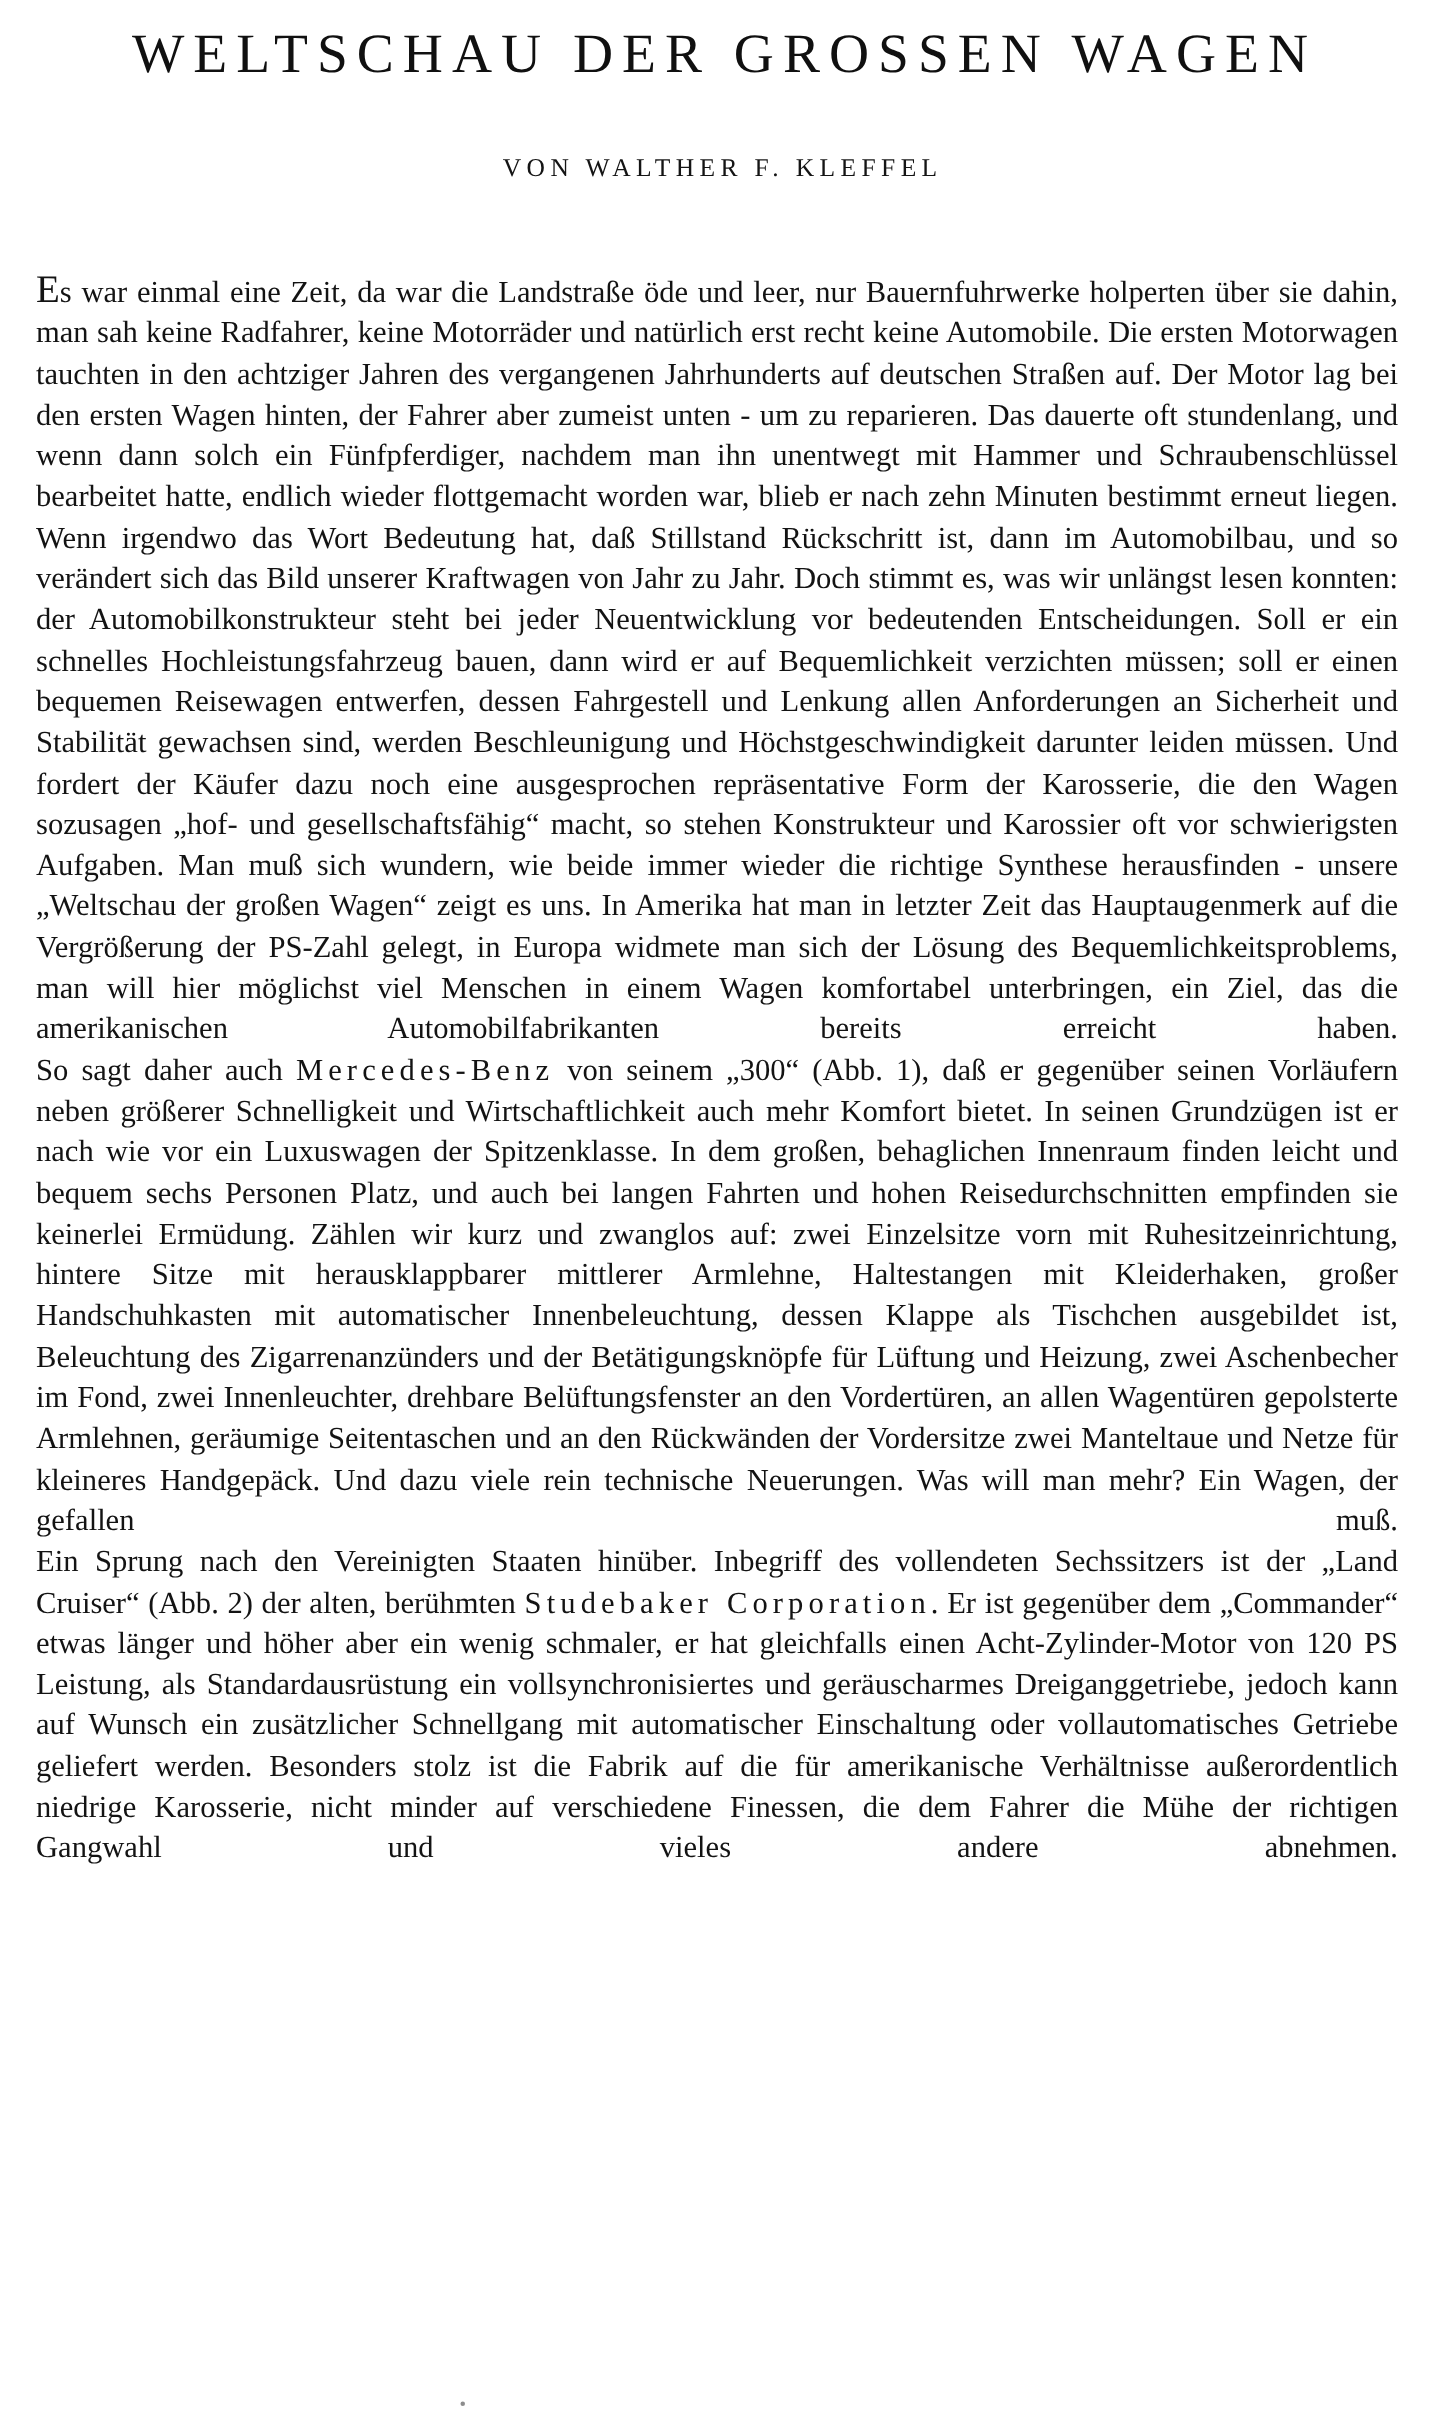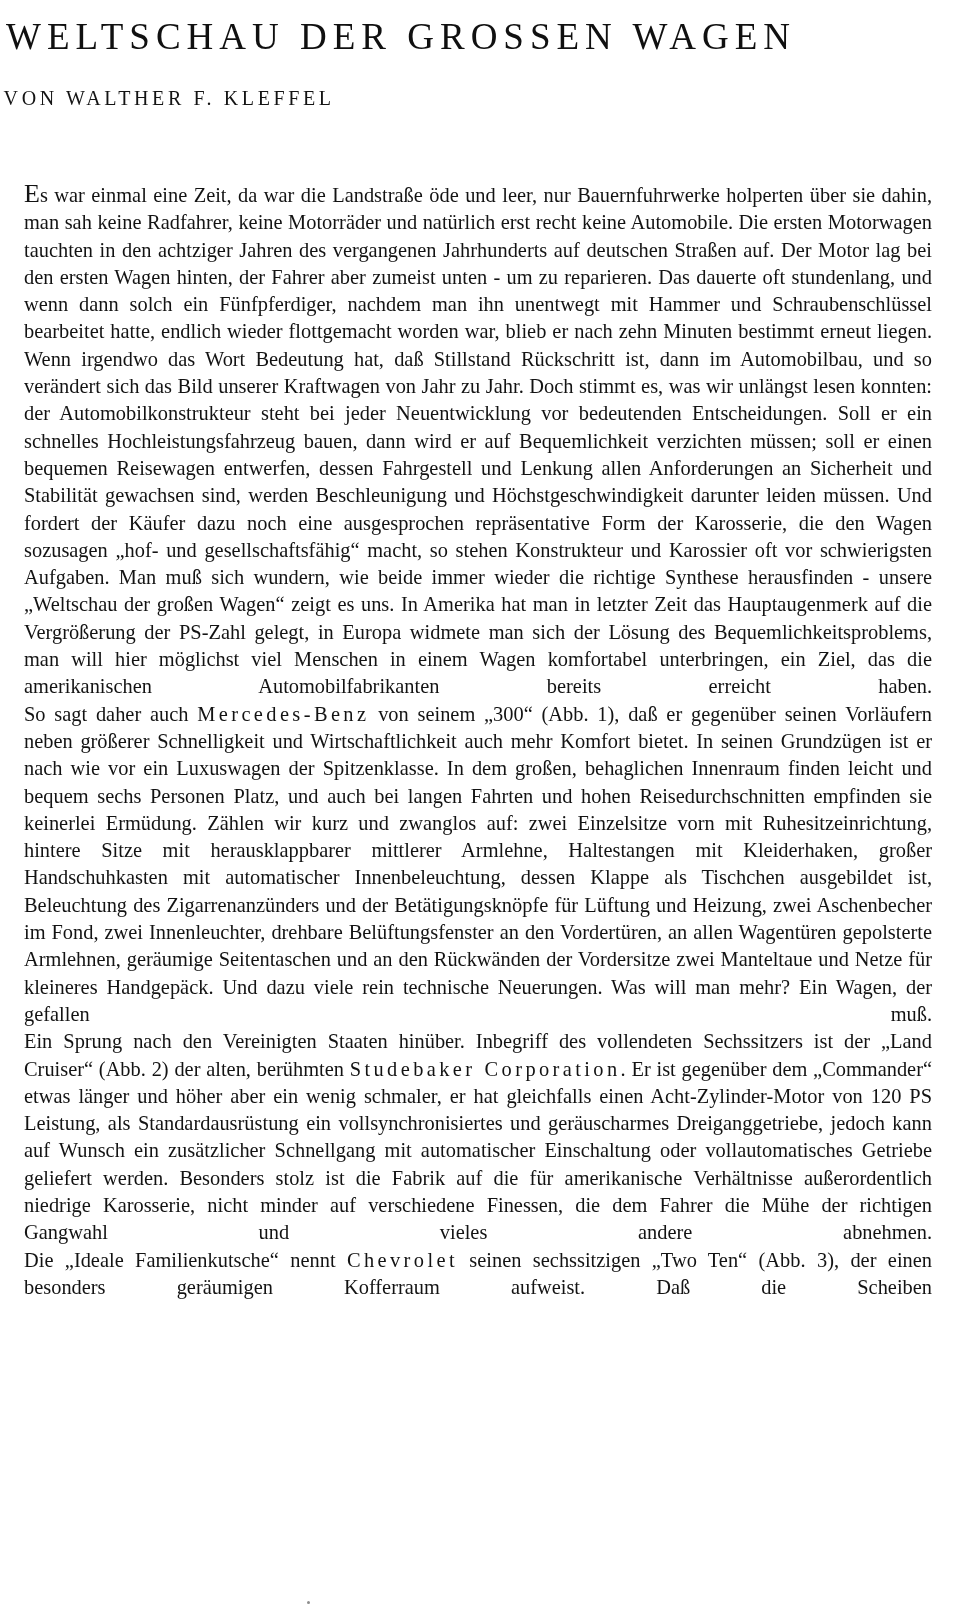--- a/index.html
+++ b/index.html
@@ -20,37 +20,37 @@
     position: relative;
     width: 960px;
     height: 1620px;
     box-sizing: border-box;
     padding: 0;
   }
 
   
   .masthead {
     padding-top: 18px;
-    text-align: left;
+    text-align: center;
   }
   .article-title {
     font-family: "Liberation Serif", "DejaVu Serif", serif;
     font-size: 37px;
     line-height: 1.05;
     font-weight: 400;
     letter-spacing: 6.0px;
     text-indent: 6px;
     color: #101010;
     margin: 0;
     white-space: nowrap;
   }
   .byline {
-    margin: 0;
+    margin: 15px;
     padding-top: 30px;
-    font-size: 20px;
+    font-size: 17px;
     letter-spacing: 3.6px;
     text-indent: 3.6px;
     font-weight: 400;
     color: #141414;
     white-space: nowrap;
   }
 
   
   .body-col {
     position: absolute;
@@ -103,17 +103,16 @@
   <div class="body-col">
     <p class="para last-justified"><span class="initial-cap">E</span><span>s war einmal eine Zeit, da war die Landstraße öde und leer, nur Bauernfuhrwerke holperten über sie dahin, man sah keine Radfahrer, keine Motorräder und natürlich erst recht keine Automobile. Die ersten Motorwagen tauchten in den achtziger Jahren des vergangenen Jahrhunderts auf deutschen Straßen auf. Der Motor lag bei den ersten Wagen hinten, der Fahrer aber zumeist unten - um zu reparieren. Das dauerte oft stundenlang, und wenn dann solch ein Fünfpferdiger, nachdem man ihn unentwegt mit Hammer und Schraubenschlüssel bearbeitet hatte, endlich wieder flottgemacht worden war, blieb er nach zehn Minuten bestimmt erneut liegen.</span></p>
 
 
     <p class="para last-justified">Wenn irgendwo das Wort Bedeutung hat, daß Stillstand Rückschritt ist, dann im Automobilbau, und so verändert sich das Bild unserer Kraftwagen von Jahr zu Jahr. Doch stimmt es, was wir unlängst lesen konnten: der Automobilkonstrukteur steht bei jeder Neuentwicklung vor bedeutenden Entscheidungen. Soll er ein schnelles Hochleistungsfahrzeug bauen, dann wird er auf Bequemlichkeit verzichten müssen; soll er einen bequemen Reisewagen entwerfen, dessen Fahrgestell und Lenkung allen Anforderungen an Sicherheit und Stabilität gewachsen sind, werden Beschleunigung und Höchstgeschwindigkeit darunter leiden müssen. Und fordert der Käufer dazu noch eine ausgesprochen repräsentative Form der Karosserie, die den Wagen sozusagen „hof- und gesellschaftsfähig“ macht, so stehen Konstrukteur und Karossier oft vor schwierigsten Aufgaben. Man muß sich wundern, wie beide immer wieder die richtige Synthese herausfinden - unsere „Weltschau der großen Wagen“ zeigt es uns. In Amerika hat man in letzter Zeit das Hauptaugenmerk auf die Vergrößerung der PS-Zahl gelegt, in Europa widmete man sich der Lösung des Bequemlichkeitsproblems, man will hier möglichst viel Menschen in einem Wagen komfortabel unterbringen, ein Ziel, das die amerikanischen Automobilfabrikanten bereits erreicht haben.</p>
 
     <p class="para last-justified"><span>So sagt daher auch </span><span class="spaced">Mercedes-Benz</span><span> von seinem „300“ (Abb. 1), daß er gegenüber seinen Vorläufern neben größerer Schnelligkeit und Wirtschaftlichkeit auch mehr Komfort bietet. In seinen Grundzügen ist er nach wie vor ein Luxuswagen der Spitzenklasse. In dem großen, behaglichen Innenraum finden leicht und bequem sechs Personen Platz, und auch bei langen Fahrten und hohen Reisedurchschnitten empfinden sie keinerlei Ermüdung. Zählen wir kurz und zwanglos auf: zwei Einzelsitze vorn mit Ruhesitzeinrichtung, hintere Sitze mit herausklappbarer mittlerer Armlehne, Haltestangen mit Kleiderhaken, großer Handschuhkasten mit automatischer Innenbeleuchtung, dessen Klappe als Tischchen ausgebildet ist, Beleuchtung des Zigarrenanzünders und der Betätigungsknöpfe für Lüftung und Heizung, zwei Aschenbecher im Fond, zwei Innenleuchter, drehbare Belüftungsfenster an den Vordertüren, an allen Wagentüren gepolsterte Armlehnen, geräumige Seitentaschen und an den Rückwänden der Vordersitze zwei Manteltaue und Netze für kleineres Handgepäck. Und dazu viele rein technische Neuerungen. Was will man mehr? Ein Wagen, der gefallen muß.</span></p>
 
     <p class="para last-justified"><span>Ein Sprung nach den Vereinigten Staaten hinüber. Inbegriff des vollendeten Sechssitzers ist der „Land Cruiser“ (Abb. 2) der alten, berühmten </span><span class="spaced">Studebaker Corporation</span><span>. Er ist gegenüber dem „Commander“ etwas länger und höher aber ein wenig schmaler, er hat gleichfalls einen Acht-Zylinder-Motor von 120 PS Leistung, als Standardausrüstung ein vollsynchronisiertes und geräuscharmes Dreiganggetriebe, jedoch kann auf Wunsch ein zusätzlicher Schnellgang mit automatischer Einschaltung oder vollautomatisches Getriebe geliefert werden. Besonders stolz ist die Fabrik auf die für amerikanische Verhältnisse außerordentlich niedrige Karosserie, nicht minder auf verschiedene Finessen, die dem Fahrer die Mühe der richtigen Gangwahl und vieles andere abnehmen.</span></p>
 
-    <p class="para last-justified"><span>Die „Ideale Familienkutsche“ nennt </span><span class="spaced">Chevrolet</span><span> seinen sechssitzigen „Two Ten“ (Abb. 3), der einen besonders geräumigen Kofferraum aufweist. Daß die Scheiben</span></p>
   </div>
 
   <div class="speck"></div>
 </div>
 
 </body></html>

